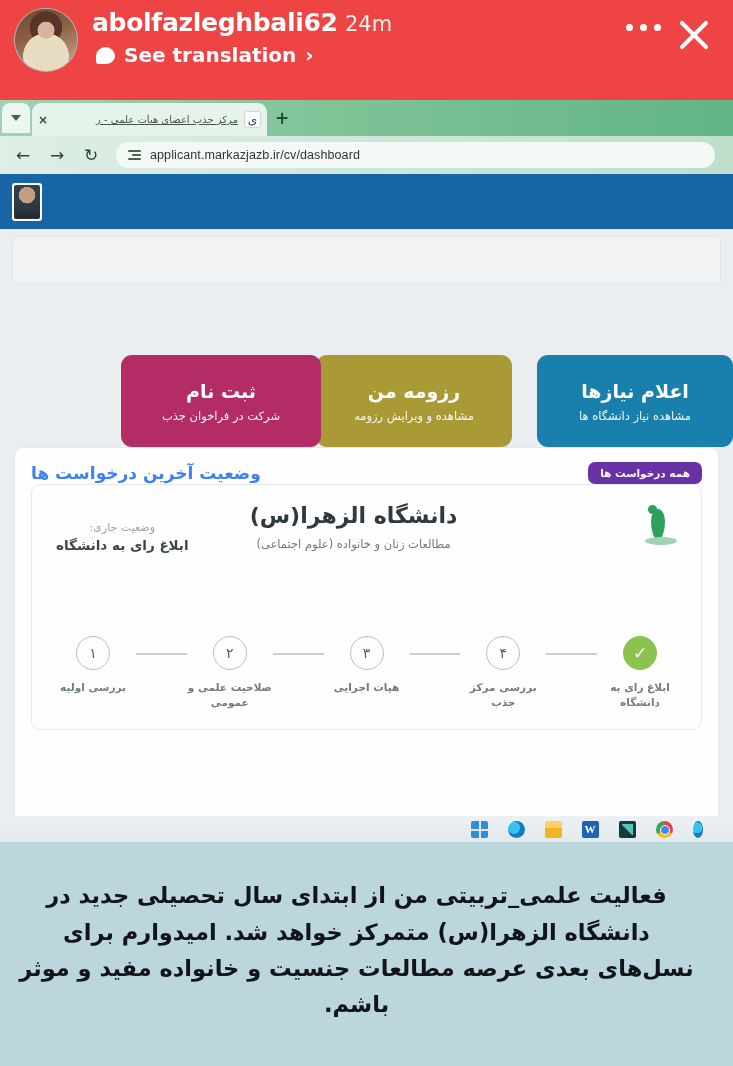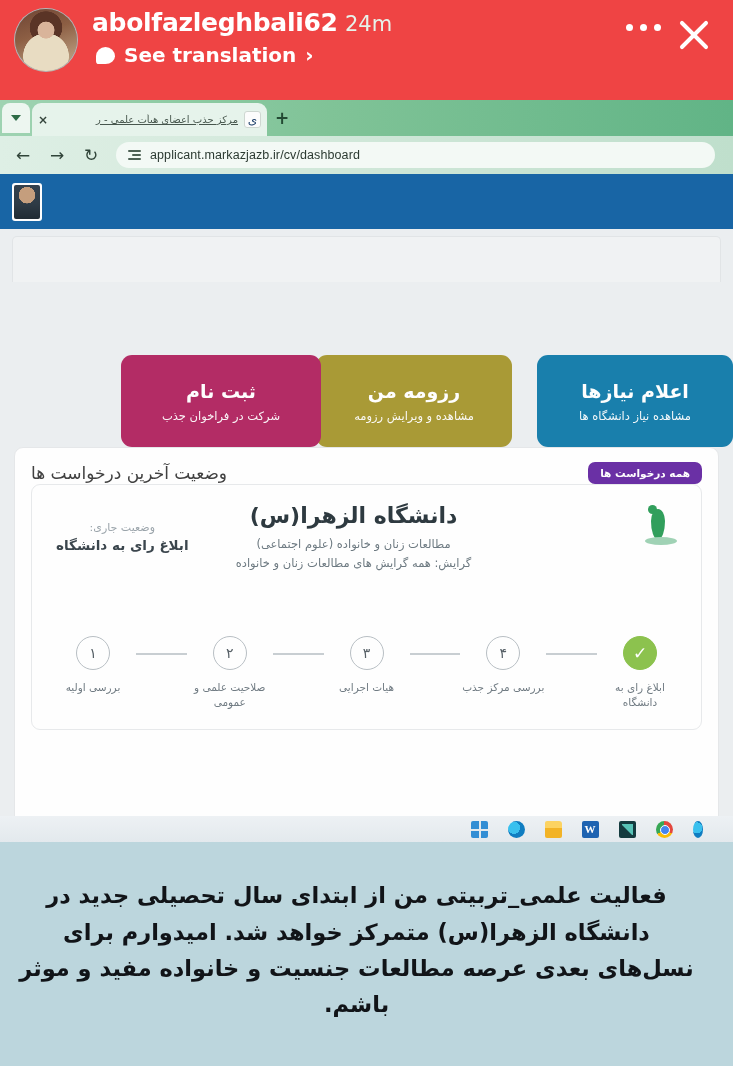--- a/index.html
+++ b/index.html
@@ -163,21 +163,21 @@
   .card .cs { font-size:11.5px; font-weight:400; opacity:.95; }
   #card-register { margin-right:-30px; width:200px; }
 
   
   #requests {
     position:absolute; top:273px; right:14px; left:14px; bottom:0;
     background:#ffffff; border:1px solid #e6e8ea; border-radius:9px 9px 0 0;
     padding:14px 16px;
   }
   #req-head { display:flex; align-items:center; justify-content:space-between; }
-  #req-title { font-size:17px; font-weight:400; color:#404040; }
+  #req-title { font-size:17px; font-weight:700; color:#3b82f6; }
   #req-badge {
     background:#6B2FA8; color:#fff; font-size:10.5px; font-weight:700;
     padding:5px 12px; border-radius:7px;
   }
   #req-card {
     border:1px solid #e8eaec; border-radius:9px;
     padding:18px 18px 16px 18px; min-height:246px; position:relative;
     background:#fff;
   }
   #uni-row { display:flex; flex-direction:row; align-items:flex-start; gap:12px; }
@@ -211,21 +211,21 @@
     justify-content:space-between; direction:rtl;
   }
   .step { display:flex; flex-direction:column; align-items:center; width:86px; flex:0 0 auto; }
   .node {
     width:34px; height:34px; border-radius:50%; border:1.6px solid #b9c0c5;
     display:flex; align-items:center; justify-content:center;
     font-size:14px; color:#555f66; background:#fff;
   }
   .node.done { background:#8BC34A; border-color:#8BC34A; color:#fff; font-size:17px; }
   .step .slabel {
-    margin-top:10px; font-size:10.5px; color:#707b83; text-align:center; line-height:1.5;
+    margin-top:10px; font-size:10.5px; color:#707b83; text-align:center; line-height:1.5;font-weight:bold;
   }
   .connector { flex:1 1 auto; height:2px; background:#c9cfd3; margin-top:17px; min-width:18px; }
 
   
   #taskbar {
     position:absolute; left:0; right:0; bottom:0; height:26px;
     background:linear-gradient(180deg,#eef2f5 0%,#e4eaee 100%);
     display:flex; align-items:center; justify-content:center; gap:20px; direction:ltr;
     padding-left:440px;
   }
@@ -345,21 +345,20 @@
           </div>
           <div id="uni-row">
             <div id="uni-logo">
               <span class="g2"></span>
                 <span class="g1"></span>
                 <span class="g3"></span>
             </div>
             <div id="uni-text">
               <div id="uni-name">دانشگاه الزهرا(س)</div>
               <div id="uni-field">مطالعات زنان و خانواده (علوم اجتماعی)</div>
-              <div id="uni-sub">گرایش: همه گرایش های مطالعات زنان و خانواده</div>
             </div>
           </div>
 
           <div id="stepper">
             <div class="step">
               <div class="node">۱</div>
               <div class="slabel">بررسی اولیه</div>
             </div>
             <div class="connector"></div>
             <div class="step">

